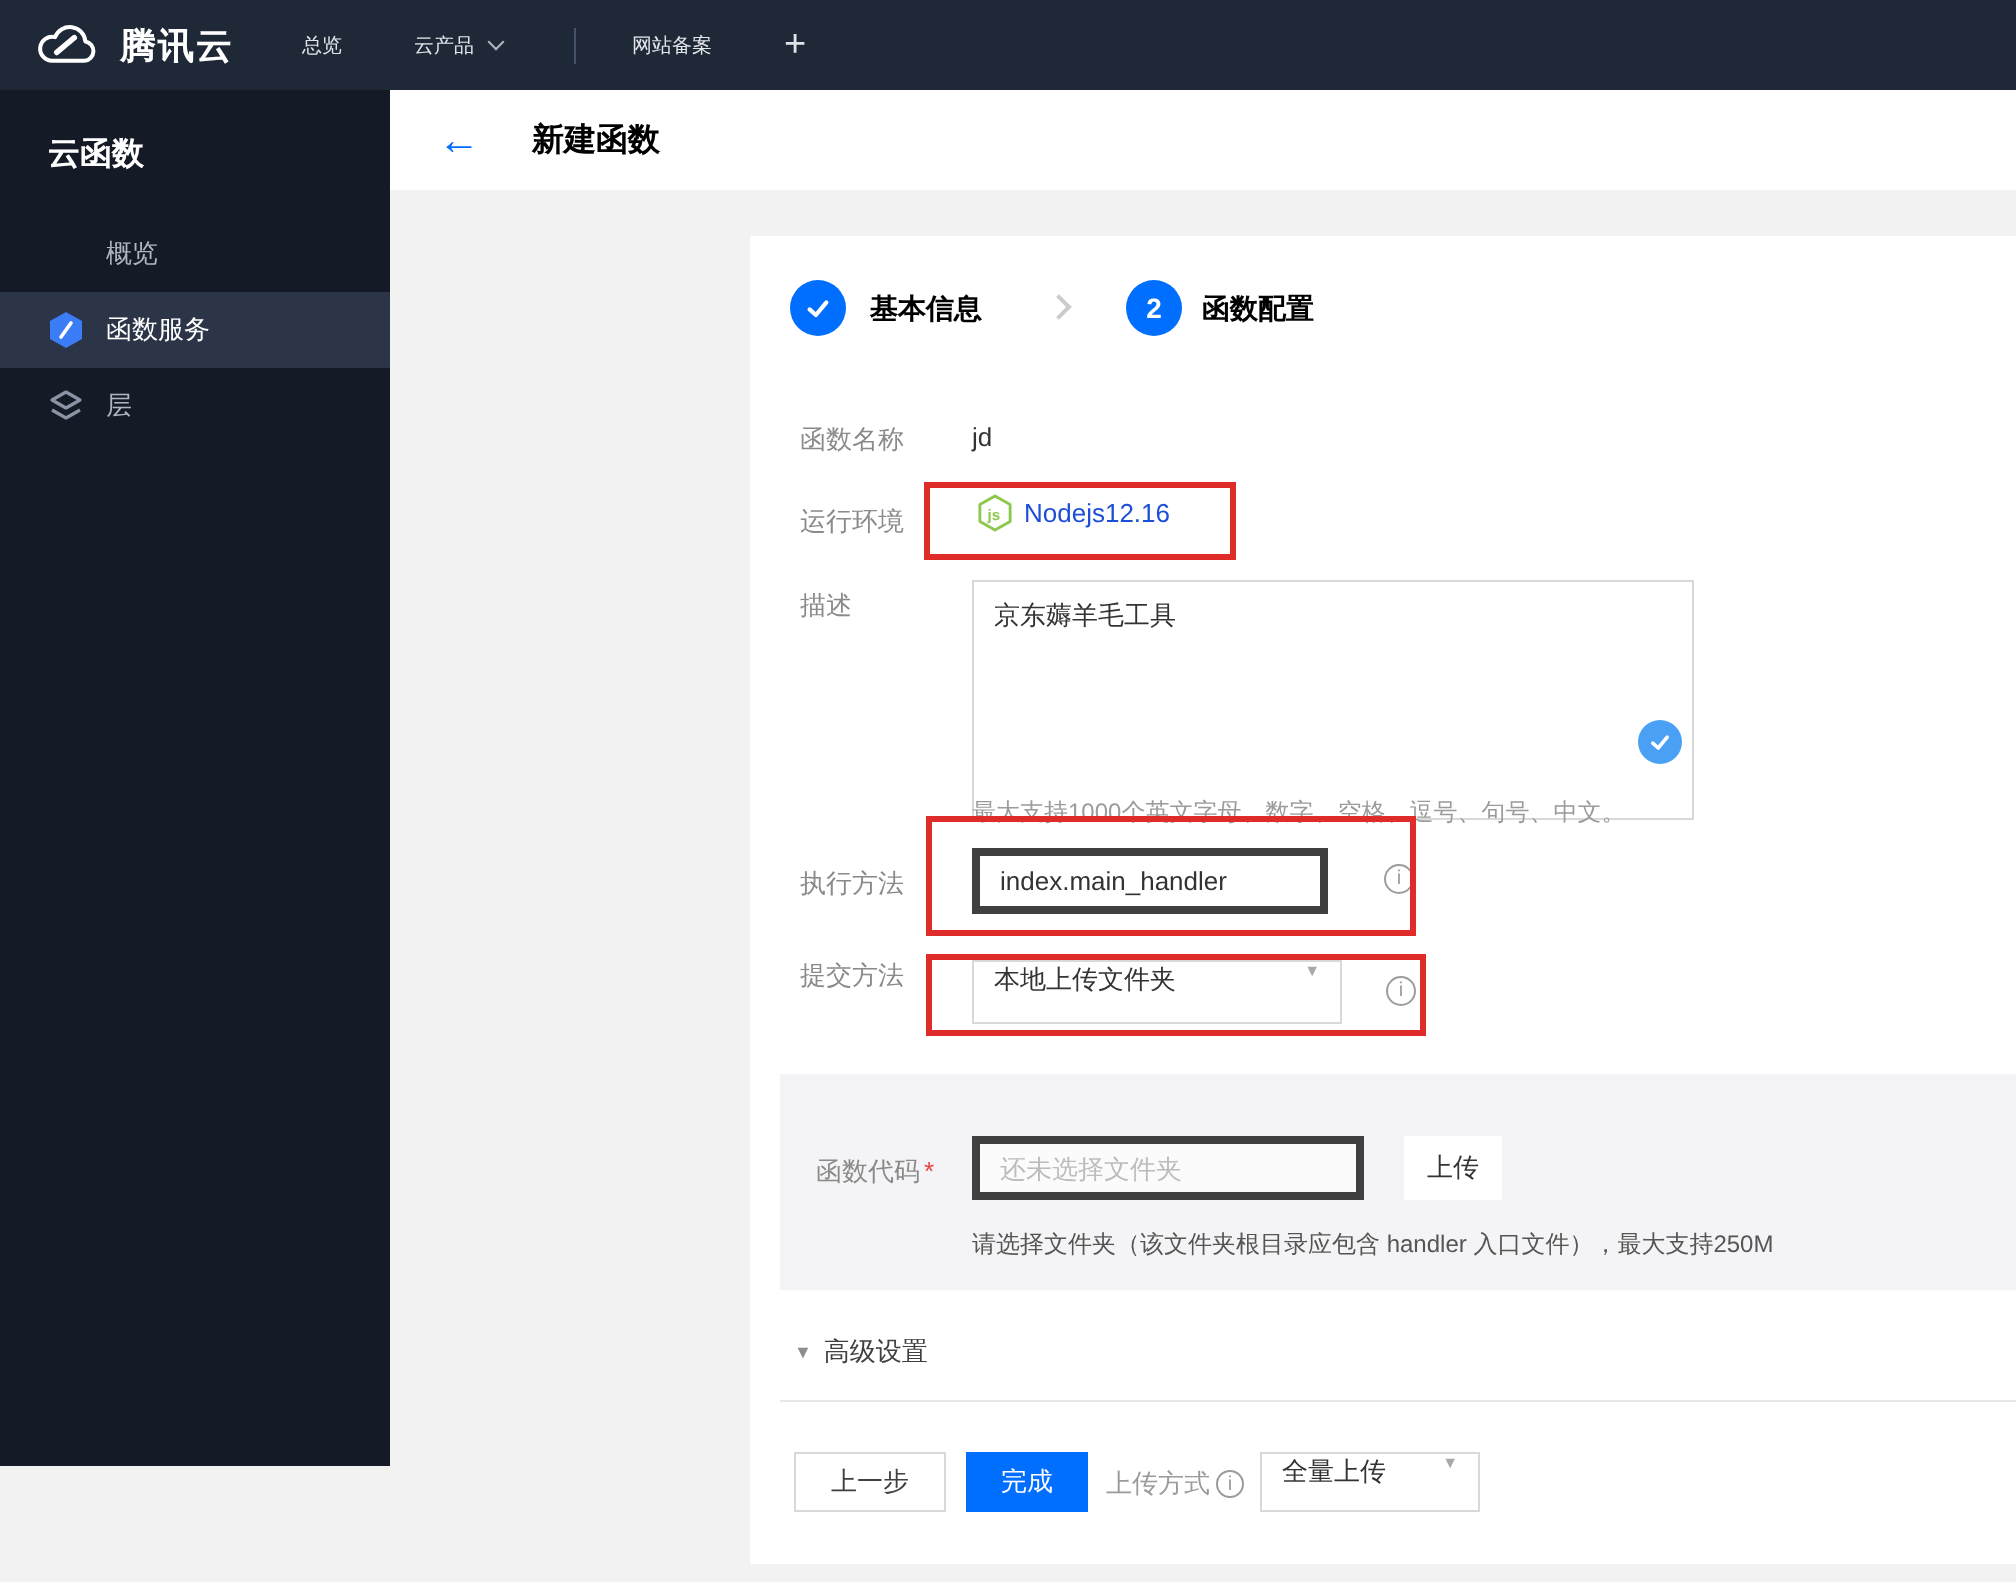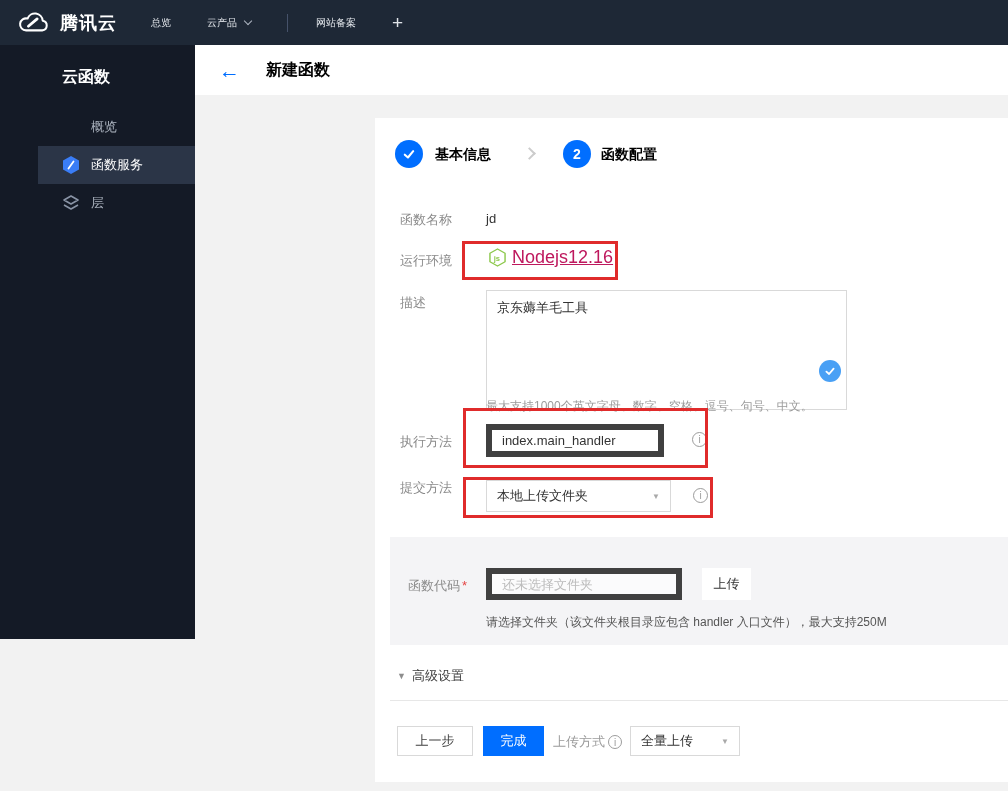--- a/index.html
+++ b/index.html
@@ -18,21 +18,21 @@
   .brand { color:#fff; font-size:18px; font-weight:bold; margin-left:10px; letter-spacing:1px; }
   .topnav { display:flex; align-items:center; margin-left:34px; }
   .nav-item { color:#e2e6eb; font-size:10px; margin-right:36px; cursor:pointer; white-space:nowrap; display:flex; align-items:center; }
   .chev { display:inline-block; width:6px; height:6px;
     border-right:1.5px solid #aeb6c2; border-bottom:1.5px solid #aeb6c2;
     transform:rotate(45deg); margin-left:8px; margin-top:-3px; }
   .nav-divider { width:1px; height:18px; background:#46526a; margin-right:28px; }
   .nav-plus { color:#dfe3e8; font-size:19px; cursor:pointer; }
 
   
-  .sidebar { position:absolute; left:0; top:45px; width:195px; height:594px; background:#141a26;padding-left:38px; }
+  .sidebar { position:absolute; left:0; top:45px; width:195px; height:688px; background:#141a26; }
   .sidebar-title { color:#fff; font-size:16px; font-weight:bold; padding:22px 0 20px 24px; }
   .side-item { height:38px; display:flex; align-items:center; padding-left:24px;
     color:#aeb6c2; font-size:13px; cursor:pointer; }
   .side-item.active { background:#2b3547; color:#fff; }
   .side-icon { width:18px; height:18px; margin-right:11px; display:flex; align-items:center; justify-content:center; flex:none; }
   .grid-icon { display:grid; grid-template-columns:6px 6px; grid-template-rows:6px 6px; gap:2px; }
   .grid-icon i { background:#8a94a6; display:block; }
 
   
   .main-header { position:absolute; left:195px; top:45px; width:813px; height:50px;
@@ -49,31 +49,31 @@
     background:#006eff; color:#fff; display:flex; align-items:center; justify-content:center;
     font-size:14px; font-weight:bold; }
   .step-label { position:absolute; top:28px; font-size:14px; font-weight:bold; color:#000; }
   .step-chev { position:absolute; left:150px; top:31px; width:9px; height:9px;
     border-top:2px solid #ccc; border-right:2px solid #ccc; transform:rotate(45deg); }
 
   
   .flabel { position:absolute; left:25px; font-size:13px; color:#8a8a8a; }
   .fvalue { position:absolute; left:111px; font-size:13px; color:#333; }
   .runtime-row { position:absolute; left:114px; top:129px; display:flex; align-items:center; }
-  .runtime-text { font-size:18px; color:#be185d; margin-left:6px;text-decoration:underline; }
+  .runtime-text { font-size:13px; color:#1d4ed8; margin-left:6px; }
   .desc-area { position:absolute; left:111px; top:172px; width:361px; height:120px;
     border:1px solid #d9d9d9; font-size:13px; color:#333; padding:8px 10px;
     resize:none; outline:none; font-family:inherit; background:#fff; }
   .check-badge { position:absolute; left:444px; top:242px; width:22px; height:22px;
     border-radius:50%; background:#49a0f5; display:flex; align-items:center; justify-content:center; }
   .hint { position:absolute; font-size:12px; color:#9b9b9b; white-space:nowrap; }
-  .tinput { position:absolute; border:6px solid #404040; font-size:13px; color:#333;
+  .tinput { position:absolute; border:4px solid #404040; font-size:13px; color:#333;
     padding:0 10px; background:#fff; outline:none; font-family:inherit; }
   .fselect { position:absolute; border:1px solid #d9d9d9; background:#fff; font-size:13px;
-    color:#333; display:flex; align-items:center; justify-content:space-between;
+    color:#333; display:flex; justify-content:space-between;
     padding:0 10px; cursor:pointer; }
   .caret { font-size:8px; color:#a9a9a9; }
   .info { width:15px; height:15px; border:1px solid #9c9c9c; border-radius:50%;
     color:#9c9c9c; font-size:10px; display:flex; align-items:center; justify-content:center;
     font-style:normal; flex:none; }
   .info.abs { position:absolute; }
   .redbox { position:absolute; border:3px solid #e02b2b; z-index:5; pointer-events:none; }
 
   
   .code-section { position:absolute; left:15px; right:0; top:419px; height:108px; background:#f4f4f6; }

